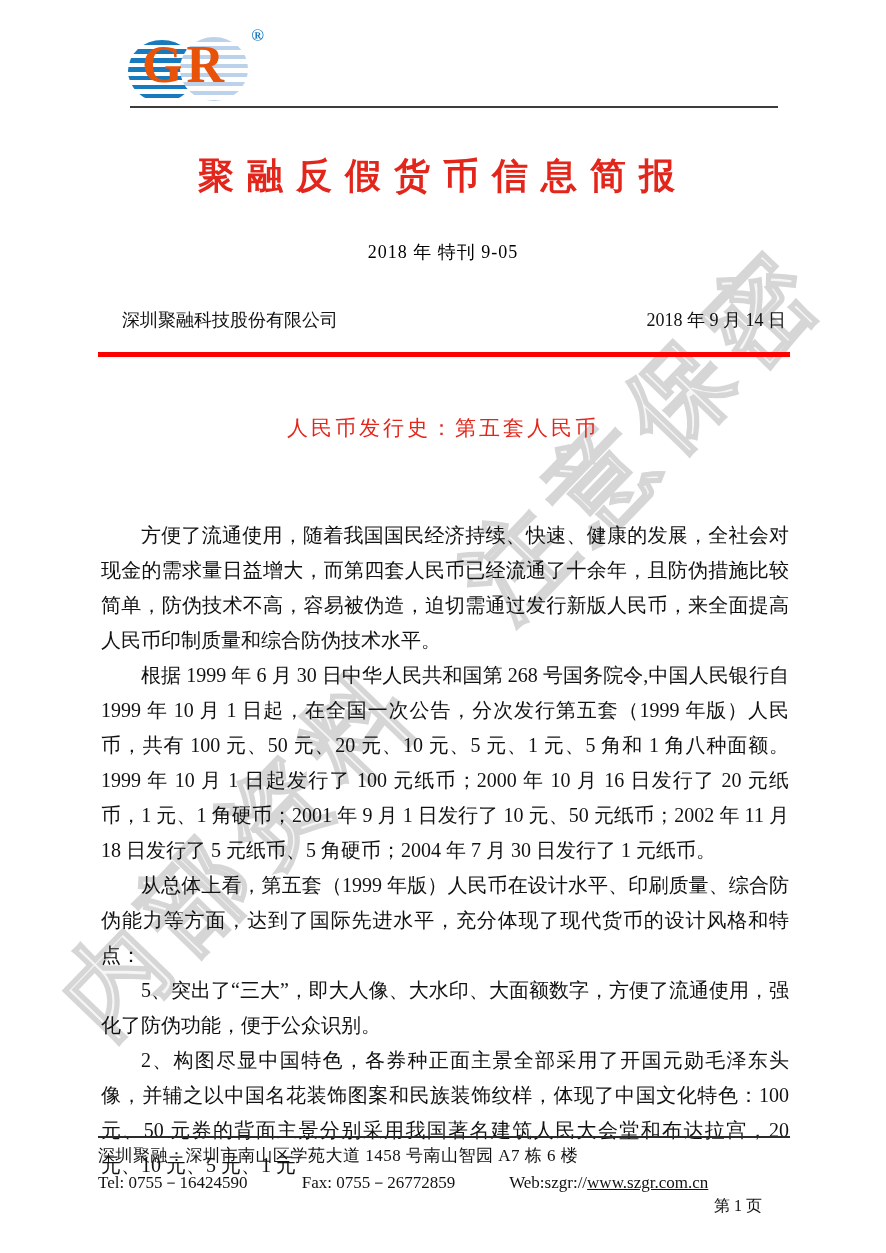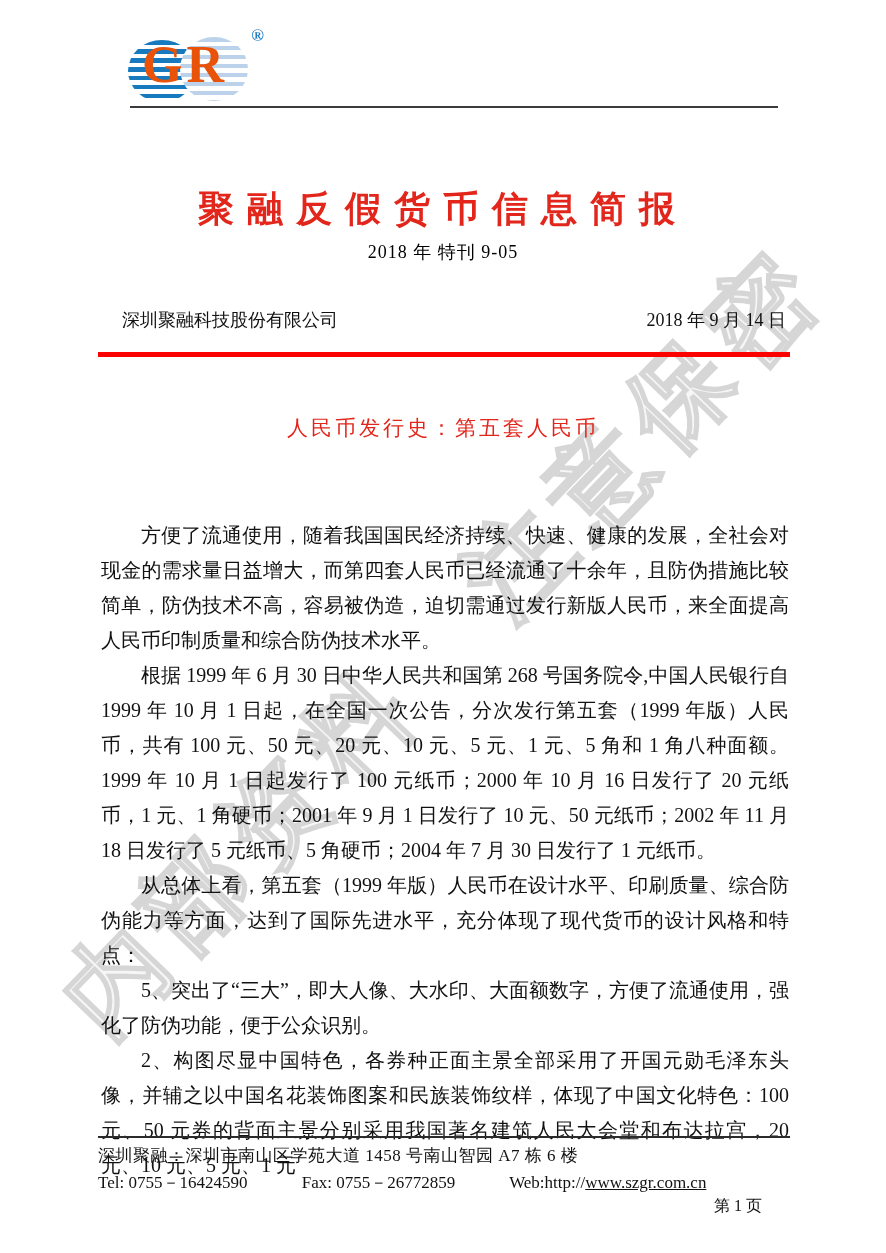--- a/index.html
+++ b/index.html
@@ -28,21 +28,21 @@
   .logo-text{position:absolute;left:14px;top:2px;font-size:52px;line-height:62px;
     font-weight:bold;letter-spacing:4px;color:#e85309;
     font-family:"Liberation Serif","DejaVu Serif",serif;}
   .reg-mark{position:absolute;right:-8px;top:-6px;font-size:17px;color:#1779be;font-weight:bold;}
   .tagline{position:absolute;right:0;bottom:12px;font-size:18px;font-weight:bold;
     font-style:italic;letter-spacing:3.5px;color:#222222;white-space:nowrap;}
   .tagline .red{color:#d91c12;}
   .header-rule{position:absolute;left:32px;right:12px;bottom:0;height:2px;background:#3c3c3c;}
   
   .masthead-title{position:absolute;top:152px;left:0;width:100%;text-align:center;
-    font-size:36px;font-weight:bold;letter-spacing:13px;color:#e2261c;z-index:2;margin-top:33px;}
+    font-size:36px;font-weight:bold;letter-spacing:13px;color:#e2261c;z-index:2;}
   .issue-line{position:absolute;top:240px;left:0;width:100%;text-align:center;
     font-size:18px;letter-spacing:1px;color:#000000;z-index:2;}
   .meta-row{position:absolute;top:308px;left:122px;right:100px;display:flex;
     justify-content:space-between;font-size:18px;color:#111;z-index:2;}
   .red-rule{position:absolute;top:352px;left:98px;right:96px;height:5px;background:#fb0200;z-index:2;}
   
   .article-title{position:absolute;top:414px;left:0;width:100%;text-align:center;
     font-size:21px;font-weight:normal;letter-spacing:3px;color:#e2261c;z-index:2;}
   .body-text{position:absolute;top:518px;left:101px;right:97px;font-size:20px;
     line-height:35px;text-align:justify;color:#111;z-index:1;}
@@ -90,18 +90,18 @@
     <p>5、突出了“三大”，即大人像、大水印、大面额数字，方便了流通使用，强化了防伪功能，便于公众识别。</p>
     <p>2、构图尽显中国特色，各券种正面主景全部采用了开国元勋毛泽东头像，并辅之以中国名花装饰图案和民族装饰纹样，体现了中国文化特色：100 元、50 元券的背面主景分别采用我国著名建筑人民大会堂和布达拉宫，20 元、10 元、5 元、1 元</p>
   </div>
 
   <div class="footer">
     <div class="footer-rule"></div>
     <div class="footer-address">深圳聚融：深圳市南山区学苑大道 1458 号南山智园 A7 栋 6 楼</div>
     <div class="footer-contact">
       <span class="seg">Tel:  0755－16424590</span>
       <span class="seg">Fax:  0755－26772859</span>
-      <span class="seg"><span>Web:http://</span><span class="web-url">www.szgr.com.cn</span></span>
+      <span class="seg"><span>Web:szgr://</span><span class="web-url">www.szgr.com.cn</span></span>
     </div>
     <div class="page-num">第 1 页</div>
   </div>
 
 </div>
 
 </body></html>

